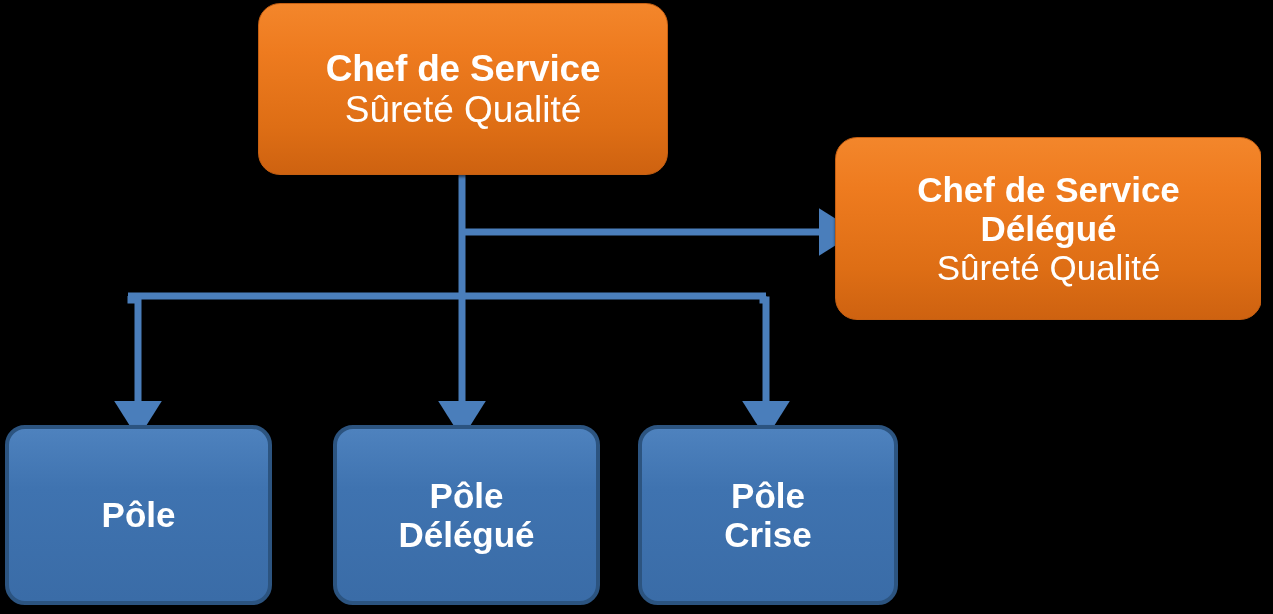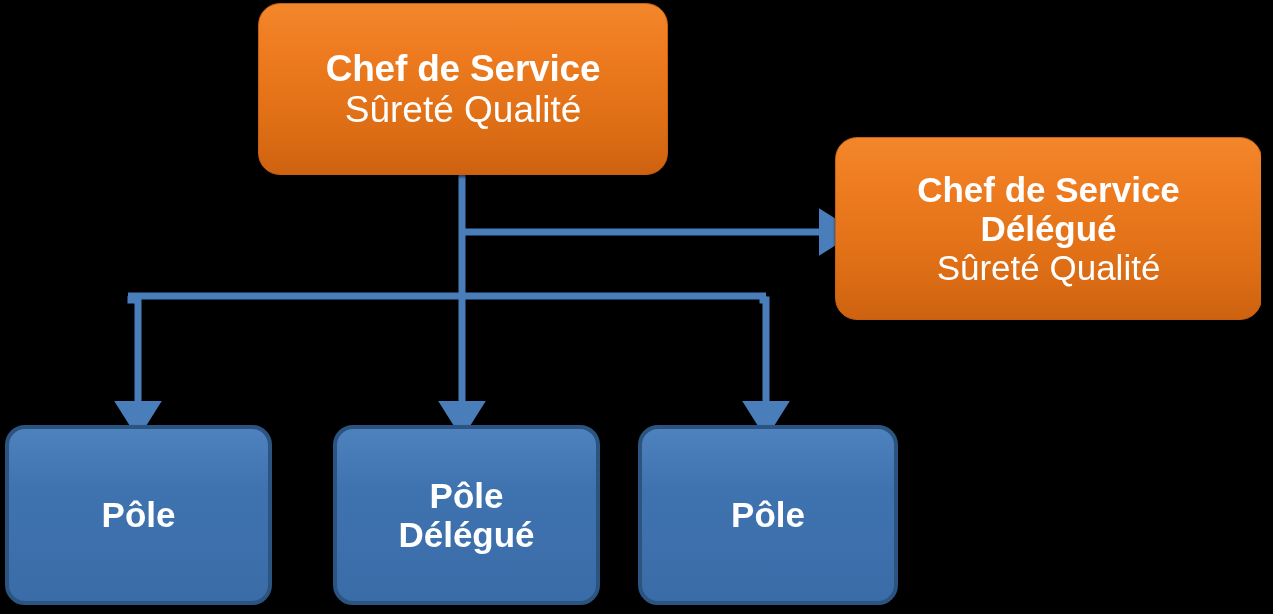--- a/index.html
+++ b/index.html
@@ -140,15 +140,16 @@
     <div class="line-bold">Pôle</div>
   </div>
 
   <div id="node-pole-qualite" class="node node-blue">
     <div class="line-bold">Pôle</div>
     <div class="line-bold">Délégué</div>
   </div>
 
   <div id="node-pole-crise" class="node node-blue">
     <div class="line-bold">Pôle</div>
+    <div class="line-bold">Crise</div>
   </div>
 
 </div>
 
 </body></html>

